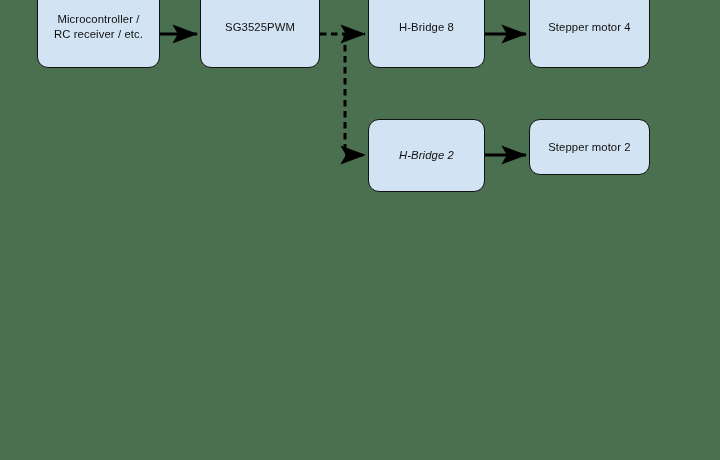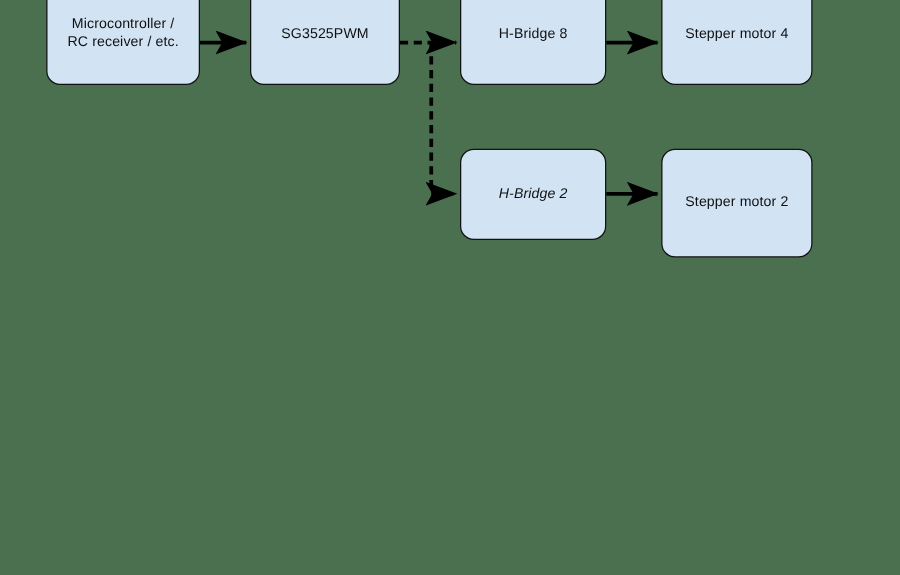--- a/index.html
+++ b/index.html
@@ -84,17 +84,17 @@
   </div>
 
   <div class="node" style="left:529px; top:-14px; width:121px; height:82px;">
     <span>Stepper motor 4</span>
   </div>
 
   <div class="node" style="left:368px; top:119px; width:117px; height:73px;font-style:italic;">
     <span>H-Bridge 2</span>
   </div>
 
-  <div class="node" style="left:529px; top:119px; width:121px; height:87px;">
+  <div class="node" style="left:529px; top:119px; width:121px; height:56px;">
     <span>Stepper motor 2</span>
   </div>
 
 </div>
 
 </body></html>

